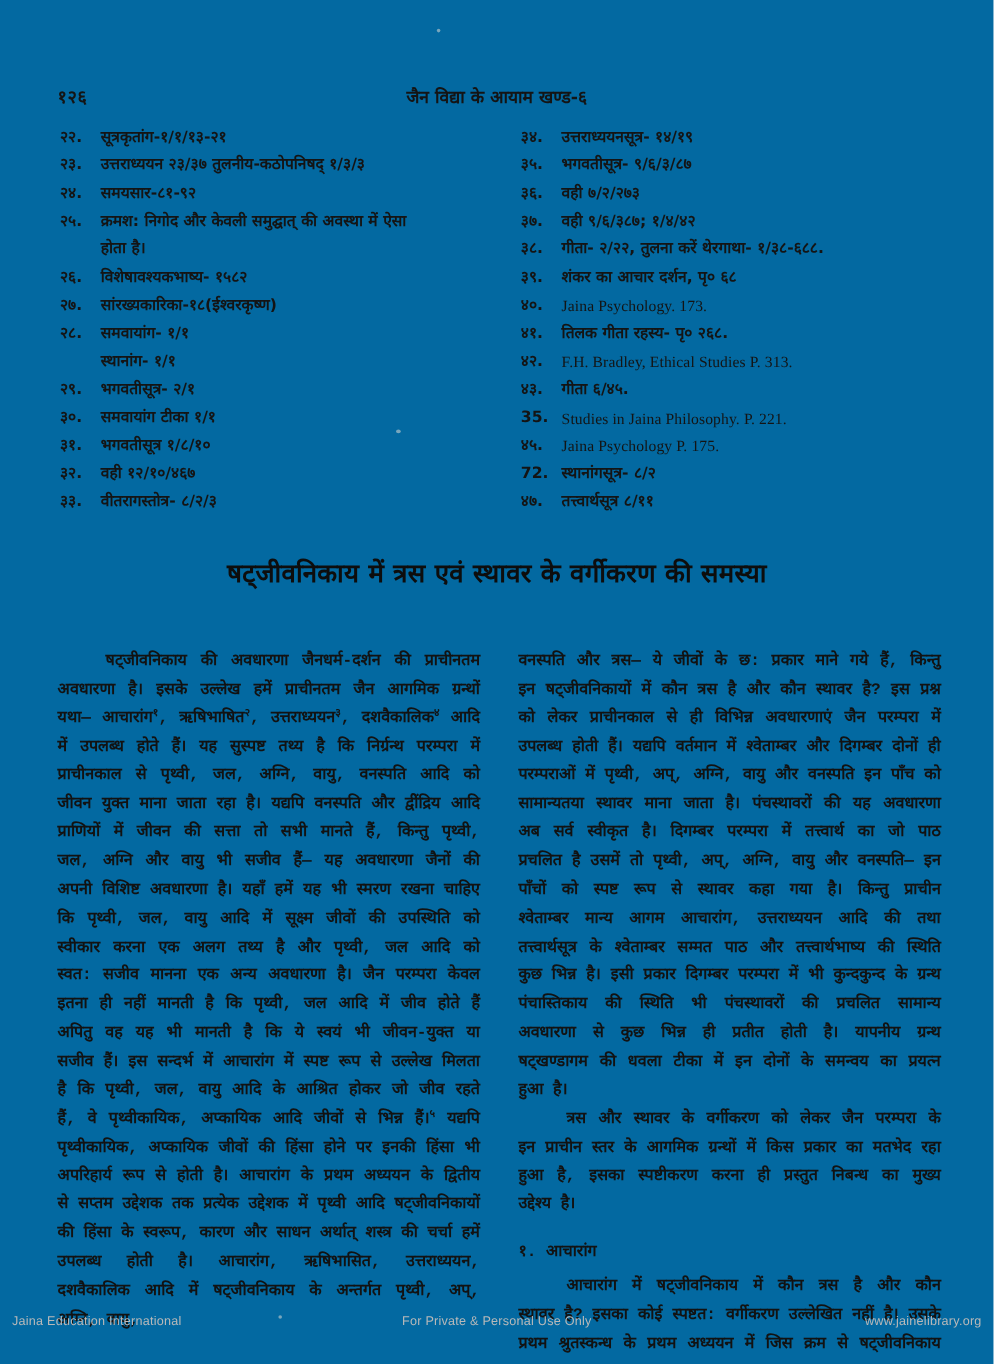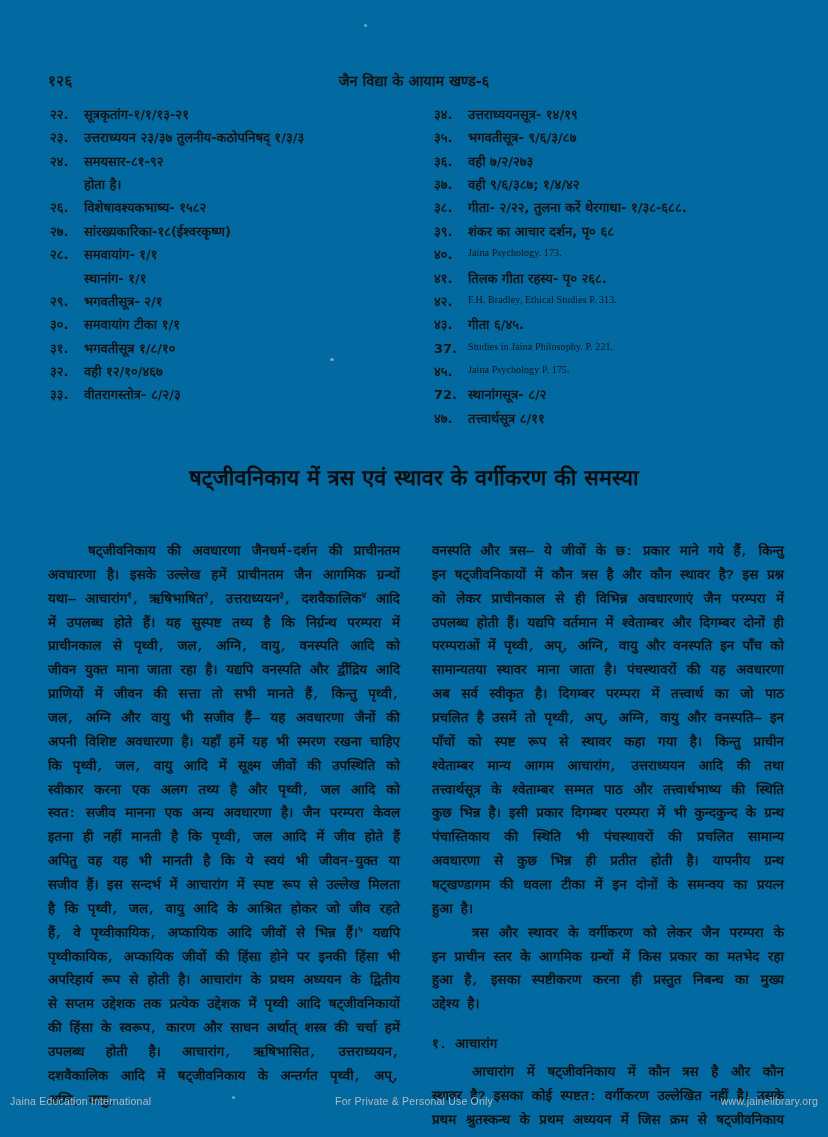--- a/index.html
+++ b/index.html
@@ -77,21 +77,21 @@
   .note-text {
     flex: 1 1 auto;
     font-family: "DejaVu Sans", sans-serif;
     font-size: 13px;
     font-weight: 700;
     color: #141414;
   }
   .note-text.latin {
     font-family: "Liberation Serif", serif;
     font-weight: 400;
-    font-size: 10px;
+    font-size: 13px;
     letter-spacing: 0.1px;
   }
   .note.cont .note-num { visibility: hidden; }
 
   
   .article-title {
     position: absolute;
     top: 462px;
     left: 48px;
     width: 732px;
@@ -189,20 +189,24 @@
           <span class="note-text">सूत्रकृतांग-१/१/१३-२१</span>
         </div>
         <div class="note">
           <span class="note-num">२३.</span>
           <span class="note-text">उत्तराध्ययन २३/३७ तुलनीय-कठोपनिषद् १/३/३</span>
         </div>
         <div class="note">
           <span class="note-num">२४.</span>
           <span class="note-text">समयसार-८१-९२</span>
         </div>
+        <div class="note">
+          <span class="note-num">२५.</span>
+          <span class="note-text">क्रमश: निगोद और केवली समुद्घात् की अवस्था में ऐसा</span>
+        </div>
         <div class="note cont">
           <span class="note-num"></span>
           <span class="note-text">होता है।</span>
         </div>
         <div class="note">
           <span class="note-num">२६.</span>
           <span class="note-text">विशेषावश्यकभाष्य- १५८२</span>
         </div>
         <div class="note">
           <span class="note-num">२७.</span>
@@ -272,21 +276,21 @@
         </div>
         <div class="note">
           <span class="note-num">४२.</span>
           <span class="note-text latin">F.H. Bradley, Ethical Studies P. 313.</span>
         </div>
         <div class="note">
           <span class="note-num">४३.</span>
           <span class="note-text">गीता ६/४५.</span>
         </div>
         <div class="note">
-          <span class="note-num">37.</span>
+          <span class="note-num">35.</span>
           <span class="note-text latin">Studies in Jaina Philosophy. P. 221.</span>
         </div>
         <div class="note">
           <span class="note-num">४५.</span>
           <span class="note-text latin">Jaina Psychology P. 175.</span>
         </div>
         <div class="note">
           <span class="note-num">72.</span>
           <span class="note-text">स्थानांगसूत्र- ८/२</span>
         </div>

